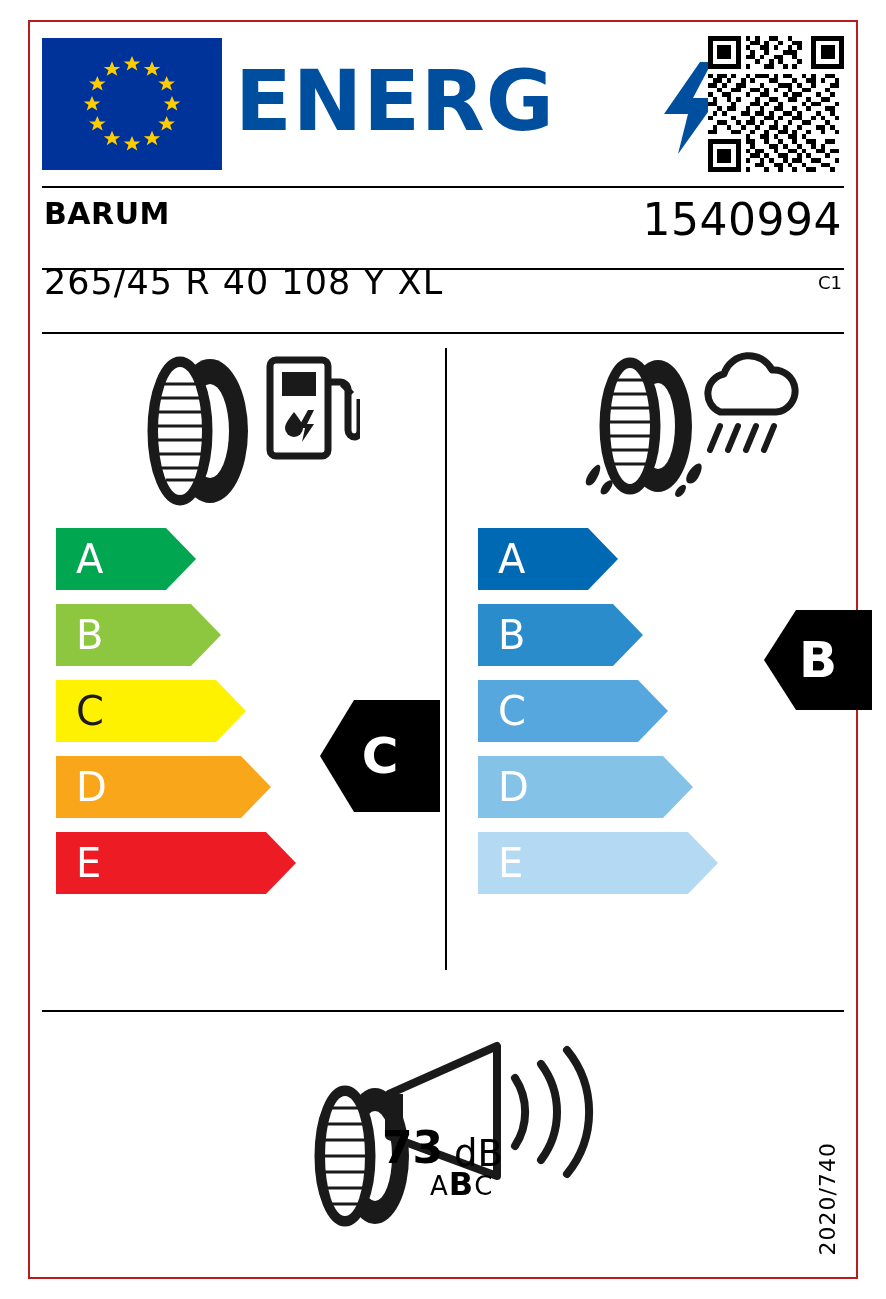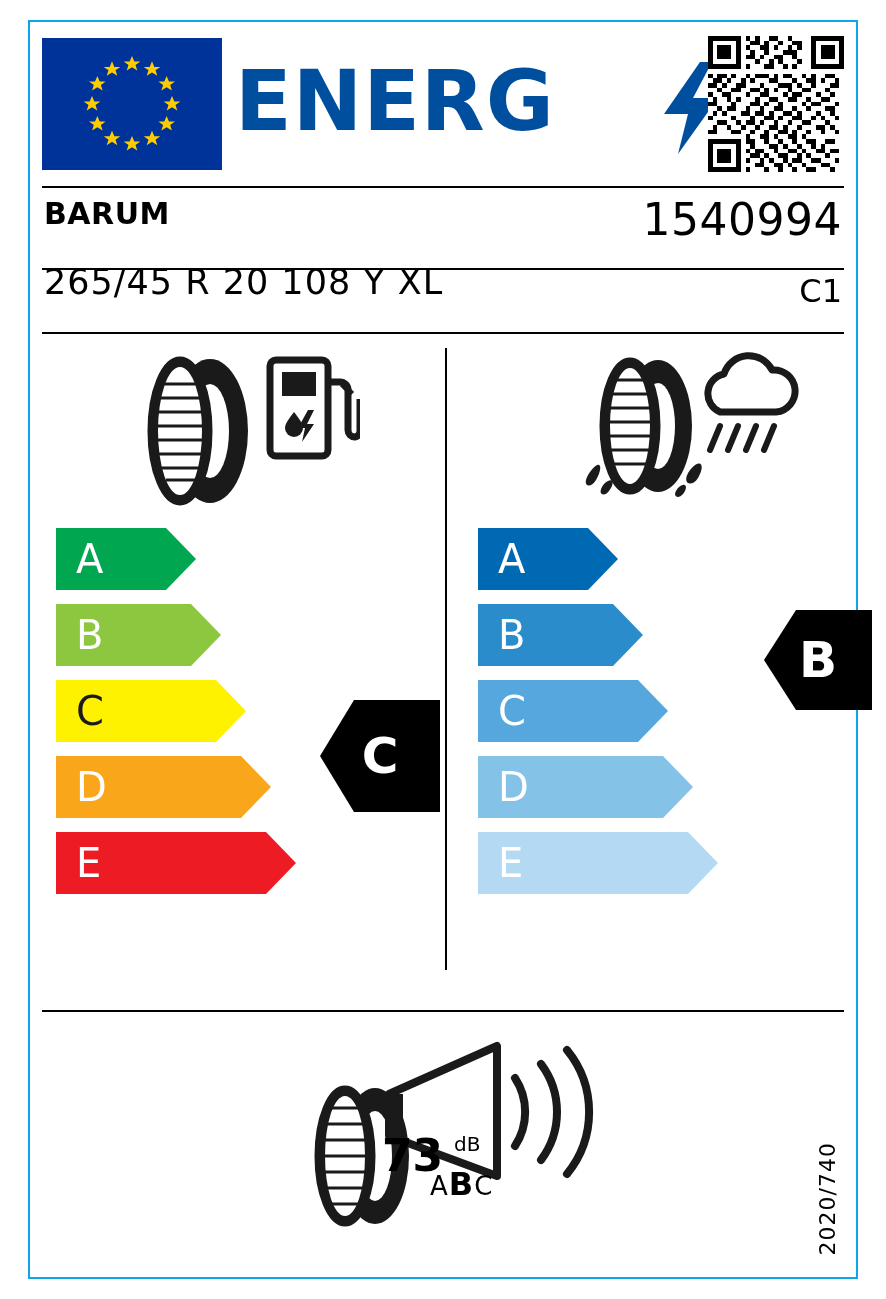--- a/index.html
+++ b/index.html
@@ -7,21 +7,21 @@
     width:886px;height:1299px;
     font-family:"DejaVu Sans", sans-serif;
     color:#000;
     position:relative;
     overflow:hidden;
   }
   .label{
     position:absolute;
     left:28px;top:20px;
     width:830px;height:1259px;
-    border:2px solid #0ea5e9;
+    border:2px solid #b91c1c;
     box-sizing:border-box;
   }
   
   .header{
     position:absolute;left:0;top:0;width:100%;height:160px;
   }
   .eu-flag{
     position:absolute;left:12px;top:16px;width:180px;height:132px;
     background:#003399;
   }
@@ -58,21 +58,21 @@
   }
   .size-row{
     position:absolute;left:0;top:238px;width:100%;height:62px;
   }
   .size{
     position:absolute;left:14px;top:2px;
     font-size:35px;letter-spacing:1px;
   }
   .cls{
     position:absolute;right:14px;top:12px;
-    font-size:32px;
+    font-size:18px;
   }
   
   .panel{
     position:absolute;left:12px;top:306px;width:806px;height:662px;
   }
   .divider{
     position:absolute;left:403px;top:20px;width:0;height:622px;border-left:2px solid #000;
   }
   .tyre-fuel{position:absolute;left:100px;top:26px;}
   .pump{position:absolute;left:222px;top:26px;}
@@ -102,25 +102,25 @@
   .fuel-result{left:278px;top:372px;width:120px;height:112px;}
   .wet-result{left:722px;top:282px;width:108px;height:100px;}
 
   
   .noise{
     position:absolute;left:12px;top:988px;width:806px;height:250px;
   }
   .noise-inner{position:absolute;left:255px;top:26px;}
   .db-value{
     position:absolute;left:352px;top:1100px;
-    font-size:44px;font-weight:bold;margin-top:8px;
+    font-size:44px;font-weight:bold;
   }
   .db-unit{
     position:absolute;left:424px;top:1110px;
-    font-size:20px;
+    font-size:37px;
     text-align:center;
   }
   .abc{
     position:absolute;left:400px;top:1143px;
     font-size:26px;letter-spacing:1px;
   }
   .abc b{font-size:32px;}
   .year{
     position:absolute;right:16px;bottom:22px;
     font-size:22px;
@@ -402,21 +402,21 @@
 
   <div class="rule" style="top:164px;"></div>
 
   <div class="brand-row">
     <div class="brand">BARUM</div>
     <div class="code">1540994</div>
   </div>
   <div class="rule" style="top:246px;"></div>
 
   <div class="size-row">
-    <div class="size">265/45 R 20 108 Y XL</div>
+    <div class="size">265/45 R 40 108 Y XL</div>
     <div class="cls">C1</div>
   </div>
   <div class="rule" style="top:310px;"></div>
 
   <div class="panel">
     <div class="divider"></div>
 
     <div class="tyre-fuel">
       <svg width="120" height="155" viewBox="0 0 120 155" aria-hidden="true">
         <ellipse cx="68" cy="77" rx="38" ry="72" fill="#1a1a1a"></ellipse>

